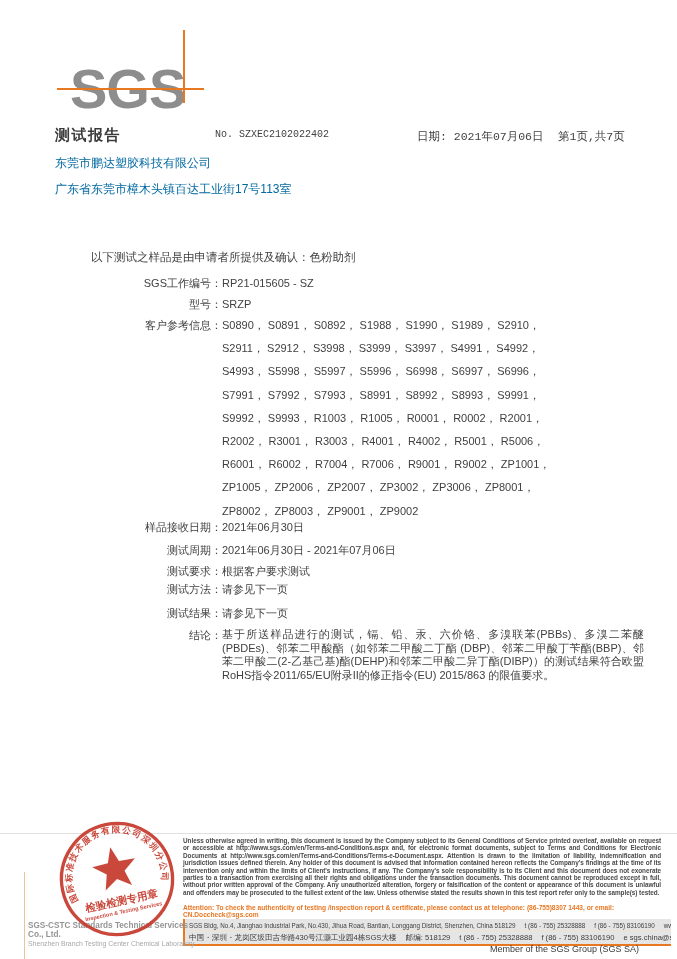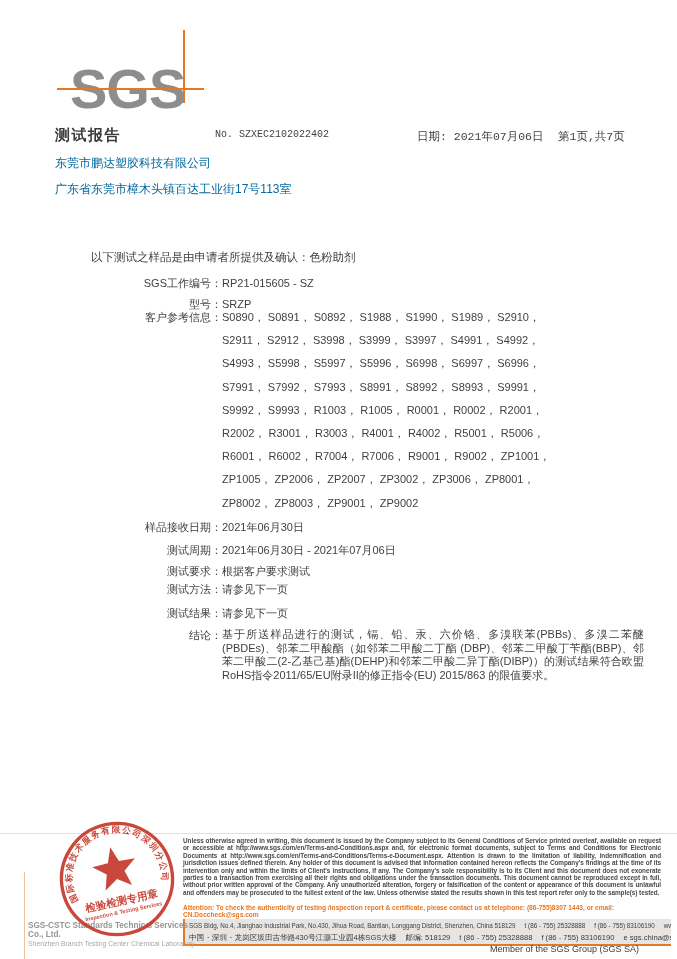--- a/index.html
+++ b/index.html
@@ -73,21 +73,21 @@
   <div class="row" style="top:276px">
     <span class="lbl">SGS工作编号：</span>
     <span class="val">RP21-015605 - SZ</span>
   </div>
 
   <div class="row" style="top:297px">
     <span class="lbl">型号：</span>
     <span class="val">SRZP</span>
   </div>
 
-  <div class="row" style="top:310px">
+  <div class="row" style="top:318px">
     <span class="lbl">客户参考信息：</span>
     <span class="val">
       <div class="ref-line">S0890， S0891， S0892， S1988， S1990， S1989， S2910，</div>
       <div class="ref-line">S2911， S2912， S3998， S3999， S3997， S4991， S4992，</div>
       <div class="ref-line">S4993， S5998， S5997， S5996， S6998， S6997， S6996，</div>
       <div class="ref-line">S7991， S7992， S7993， S8991， S8992， S8993， S9991，</div>
       <div class="ref-line">S9992， S9993， R1003， R1005， R0001， R0002， R2001，</div>
       <div class="ref-line">R2002， R3001， R3003， R4001， R4002， R5001， R5006，</div>
       <div class="ref-line">R6001， R6002， R7004， R7006， R9001， R9002， ZP1001，</div>
       <div class="ref-line">ZP1005， ZP2006， ZP2007， ZP3002， ZP3006， ZP8001，</div>

